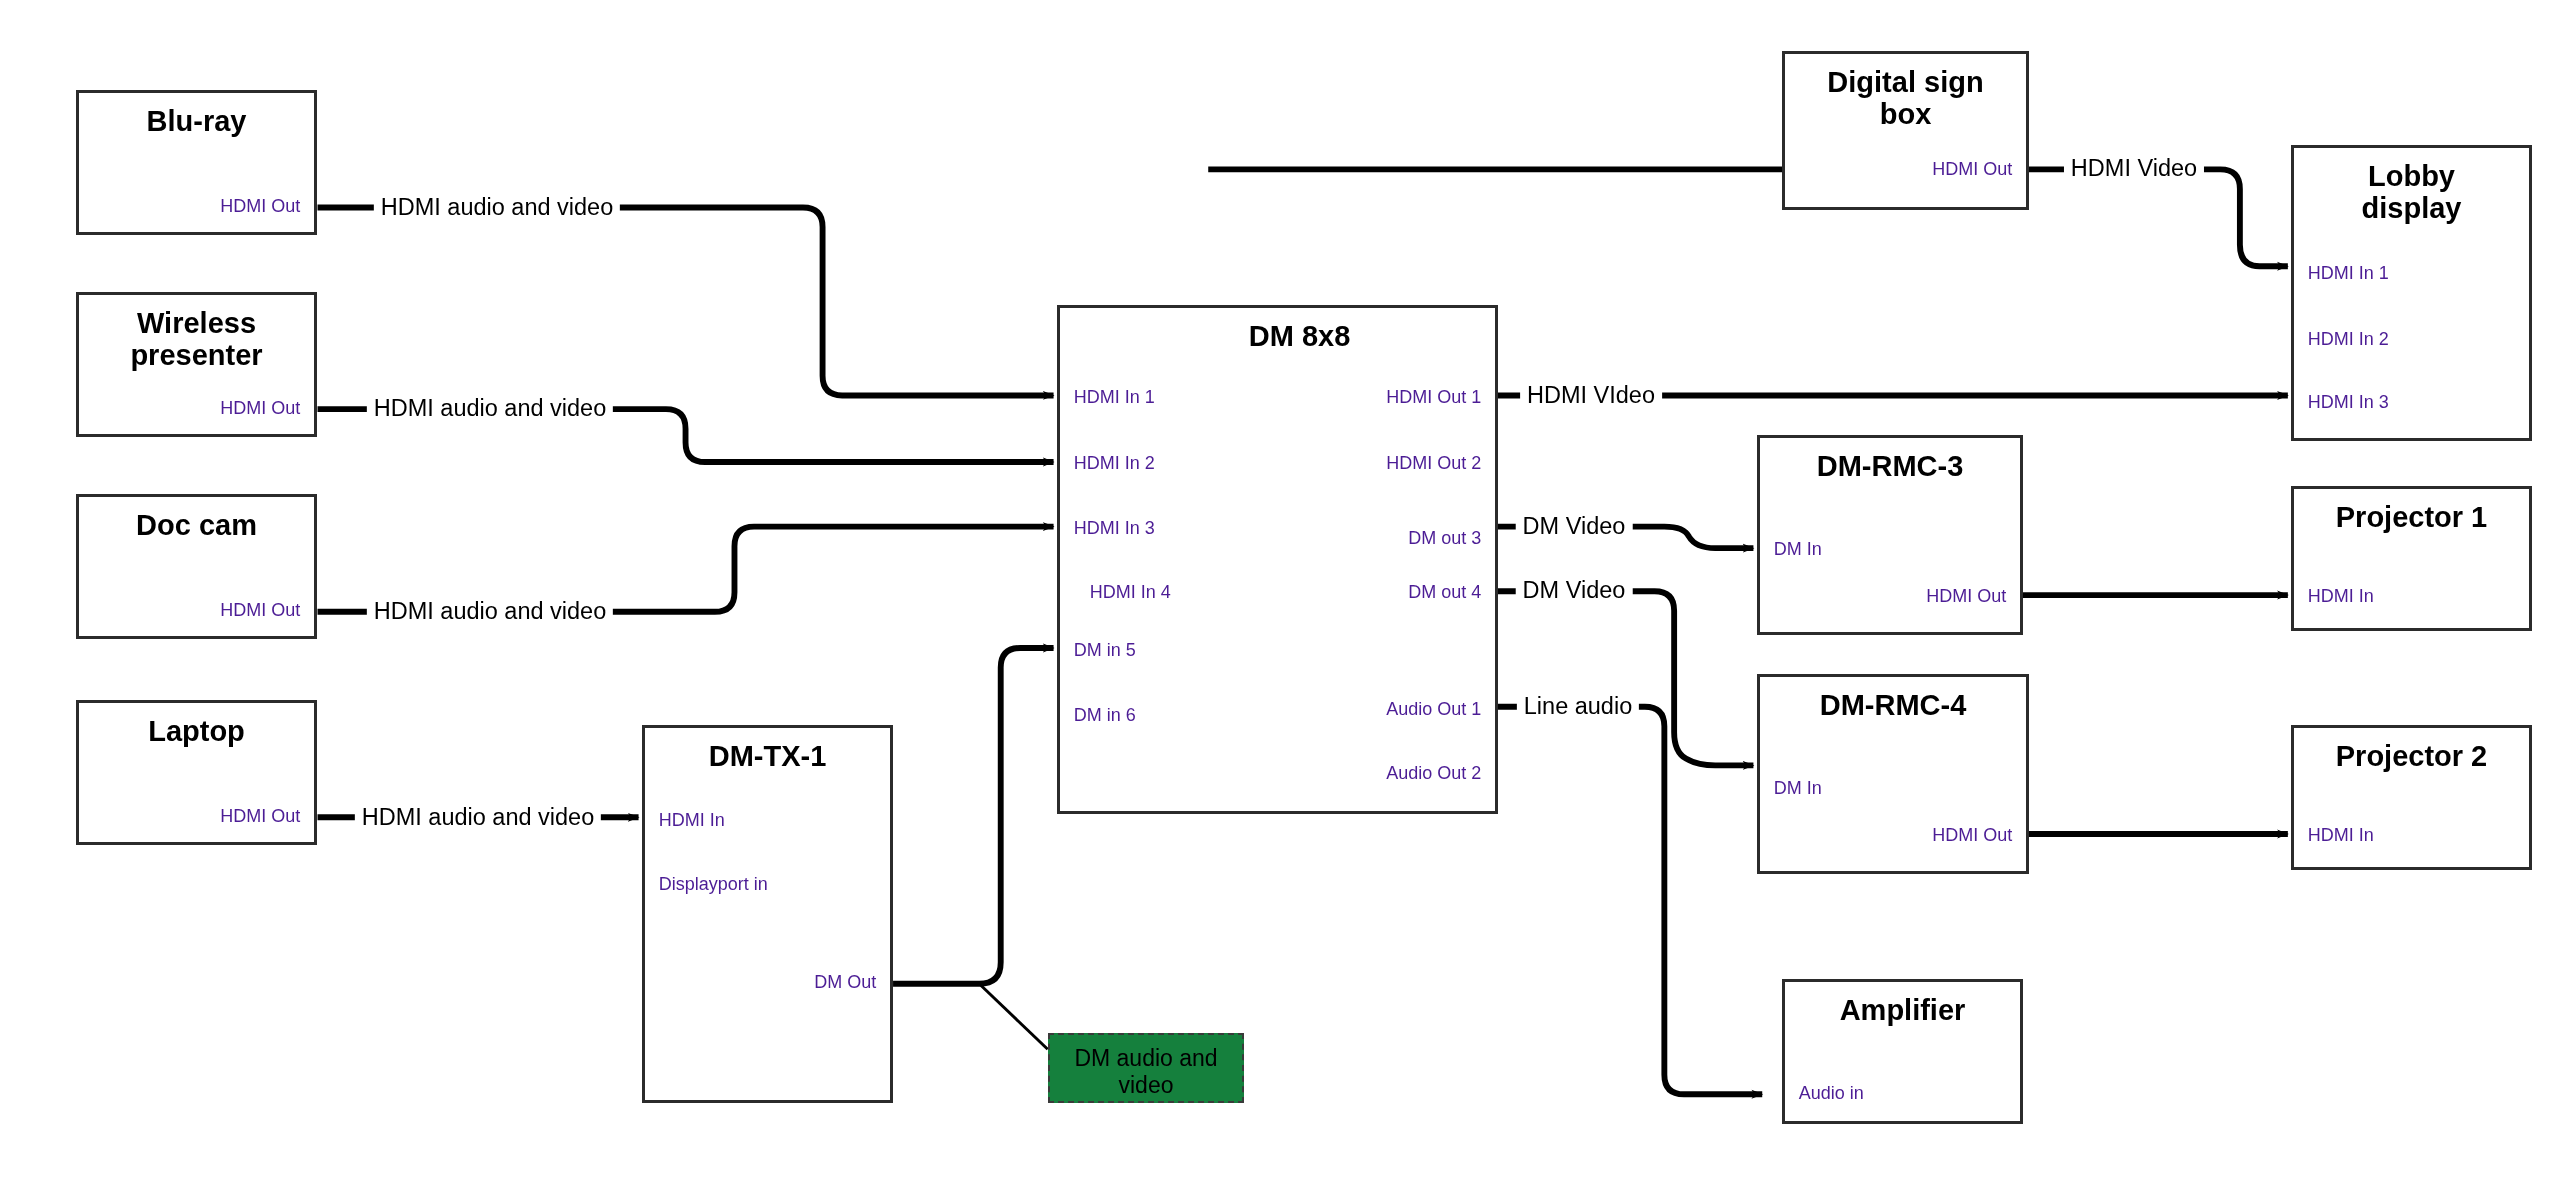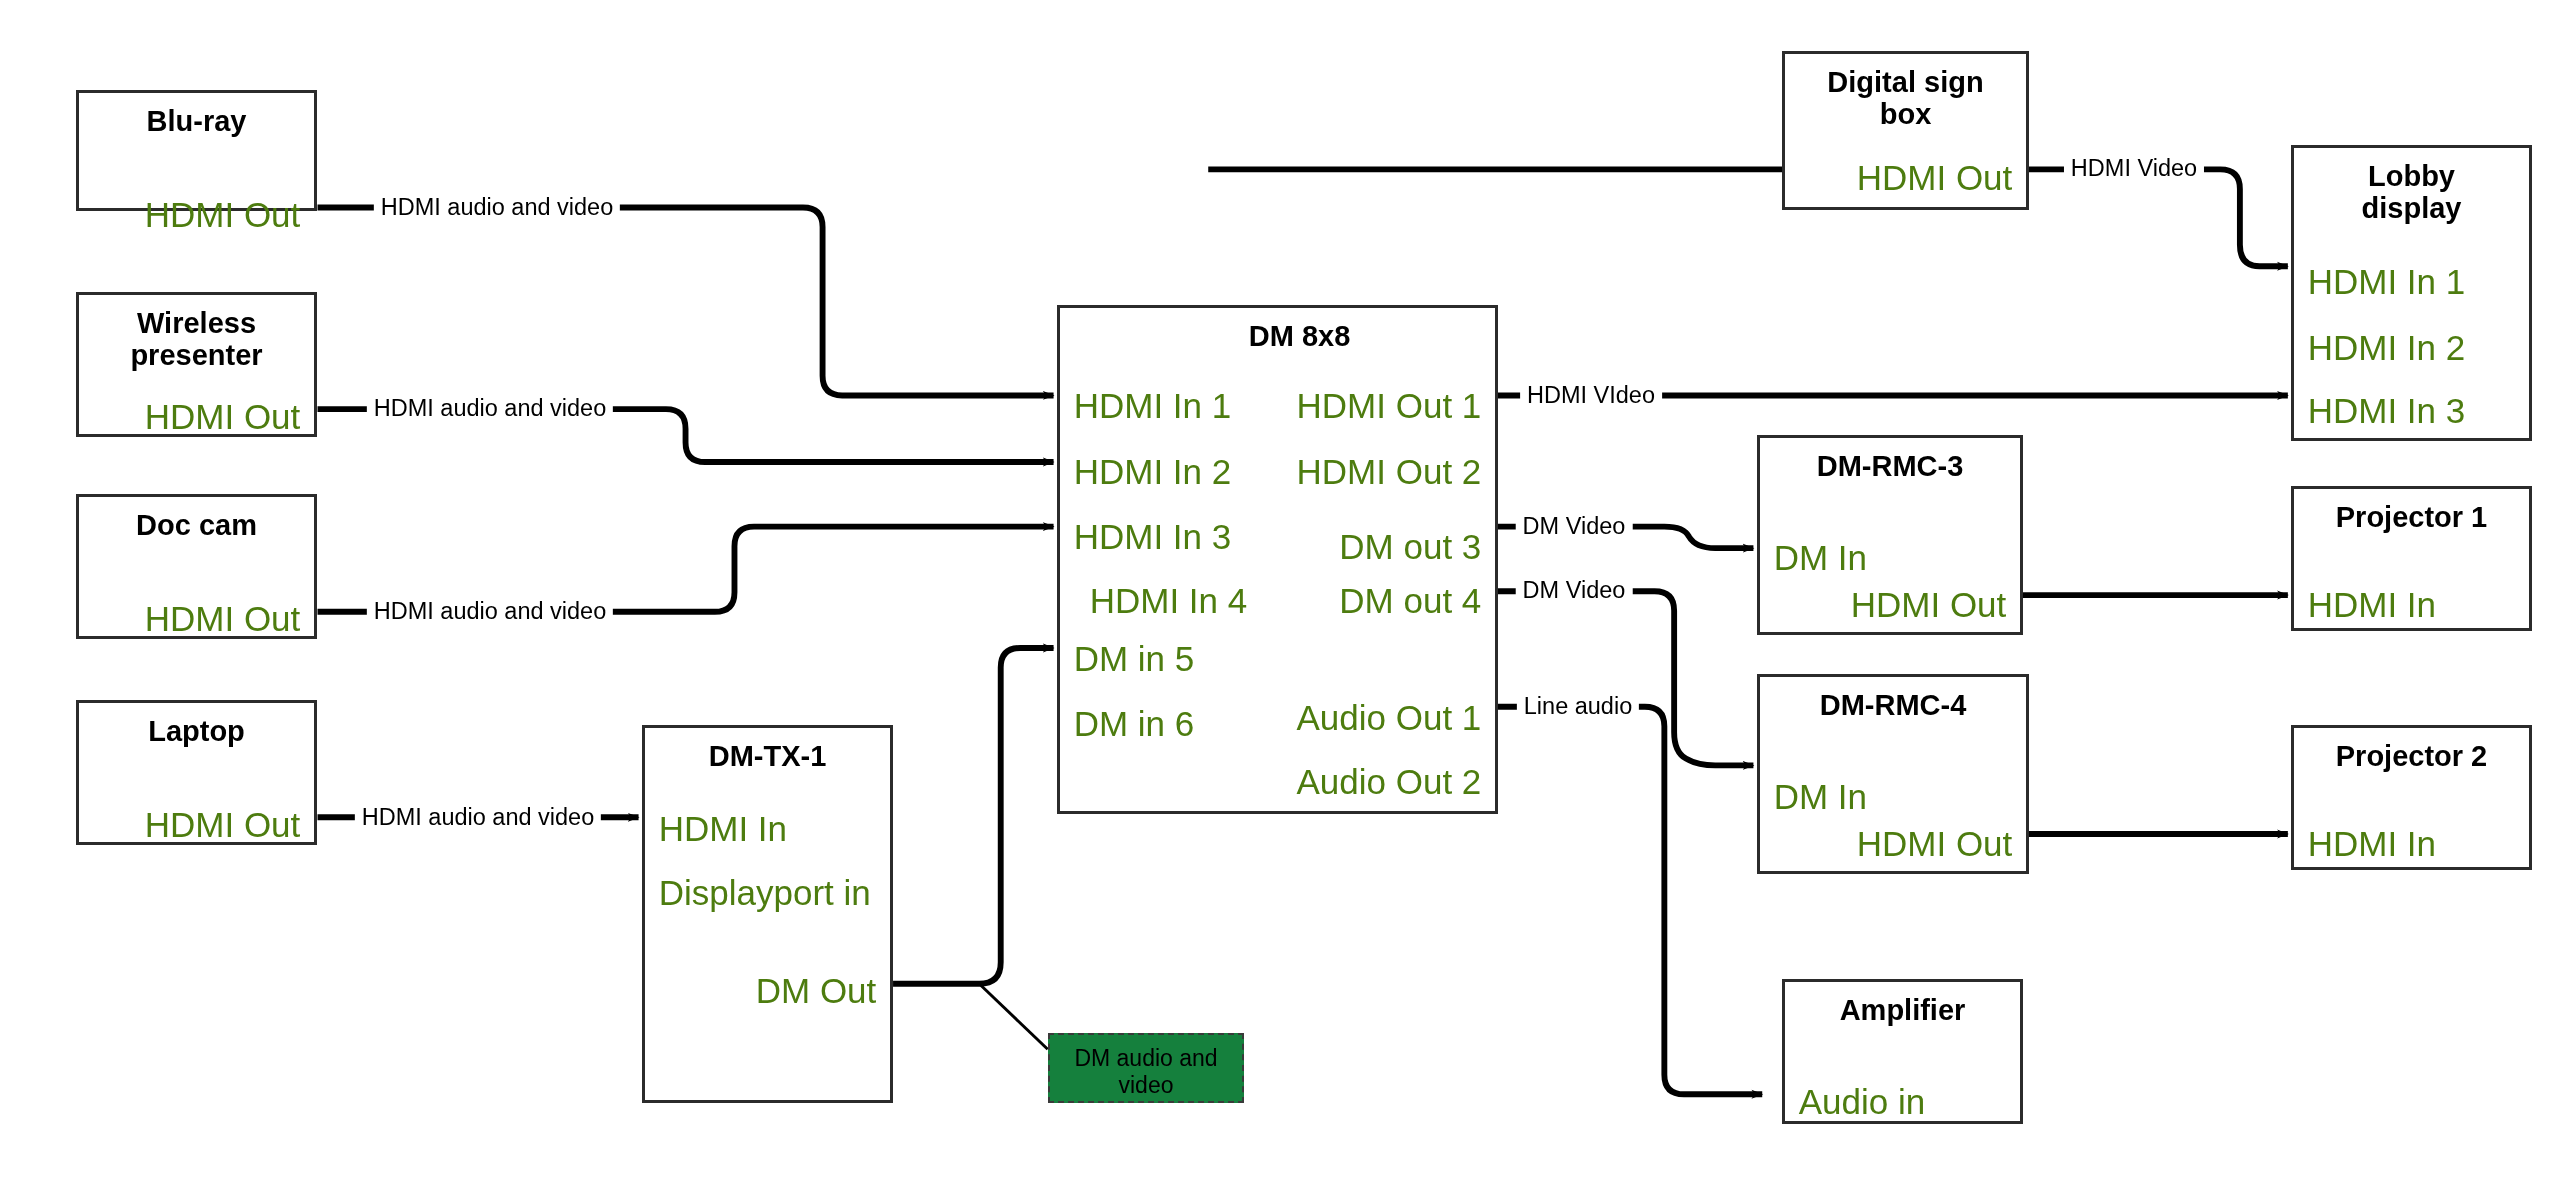--- a/index.html
+++ b/index.html
@@ -33,22 +33,22 @@
   .node .title {
     font-weight: bold;
     font-size: 29px;
     color: #000000;
     text-align: center;
     line-height: 1.12;
     padding-top: 11.7px;
   }
   .port {
     position: absolute;
-    font-size: 35px;
-    color: #4d7c0f;
+    font-size: 18px;
+    color: #4c1d95;
     white-space: nowrap;
     line-height: 1;
   }
   .port.left  { left: 13.7px; }
   .port.right { right: 13.7px; }
 
   .wire-label {
     position: absolute;
     font-size: 23.5px;
     color: #000000;
@@ -106,21 +106,21 @@
       <path d="M1530,722 L1680,722 Q1700,722 1700,742 L1700,1098 Q1700,1118 1720,1118 L1800,1118" marker-end="url(#arw)"></path>
 
       <path d="M1234,173 L2268,173 Q2288,173 2288,193 L2288,250 Q2288,272 2308,272 L2337,272" marker-end="url(#arw)"></path>
 
       <path d="M2066,608 L2337,608" marker-end="url(#arw)"></path>
 
       <path d="M2066,852 L2337,852" marker-end="url(#arw)"></path>
     </g>
   </svg>
 
-  <div class="node" style="left:76px; top:90px; width:241px; height:121px;">
+  <div class="node" style="left:76px; top:90px; width:241px; height:145px;">
     <div class="title">Blu-ray</div>
     <div class="port right" style="top:104px;">HDMI Out</div>
   </div>
 
   <div class="node" style="left:76px; top:292px; width:241px; height:145px;">
     <div class="title">Wireless</div>
     <div class="title" style="padding-top:0;">presenter</div>
     <div class="port right" style="top:104px;">HDMI Out</div>
   </div>
 

